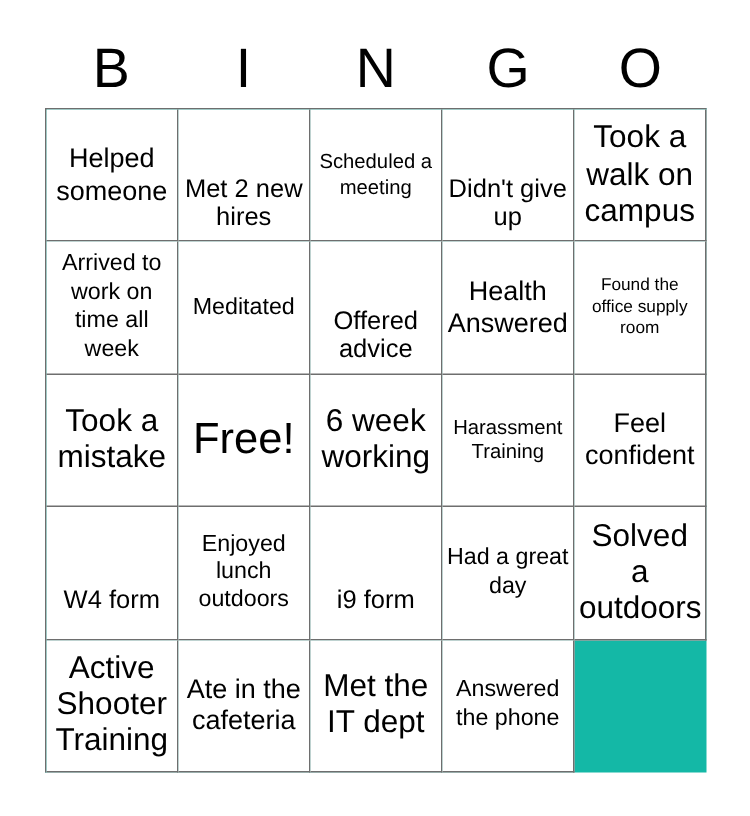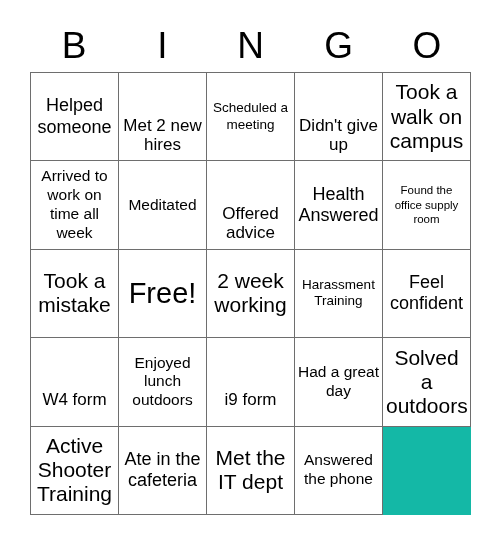--- a/index.html
+++ b/index.html
@@ -133,21 +133,21 @@
         <span class="fs-xs">Found the office supply room</span>
       </div>
 
     <div class="cell">
         <span class="fs-xl">Took a mistake</span>
       </div>
     <div class="cell">
         <span class="fs-huge">Free!</span>
       </div>
     <div class="cell">
-        <span class="fs-xl">2 week working</span>
+        <span class="fs-xl">6 week working</span>
       </div>
     <div class="cell">
         <span class="fs-sm">Harassment Training</span>
       </div>
 
     <div class="cell">
         <span class="fs-lg">Feel confident</span>
       </div>
     <div class="cell">
         <span class="fs-xxl">W4 form</span>

